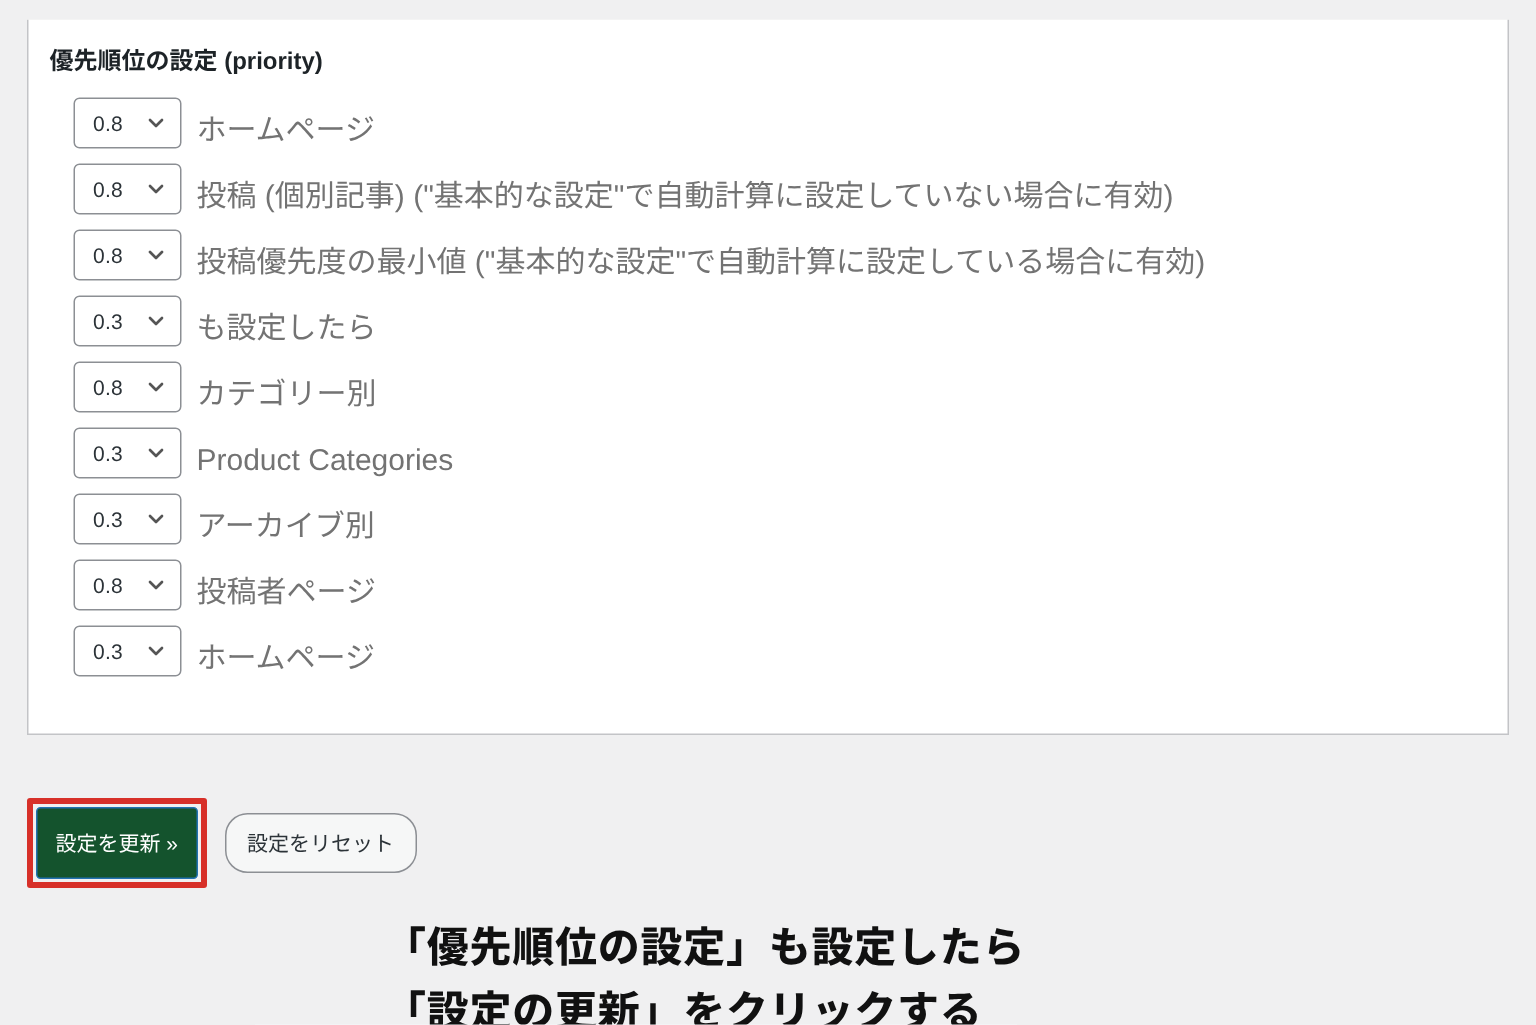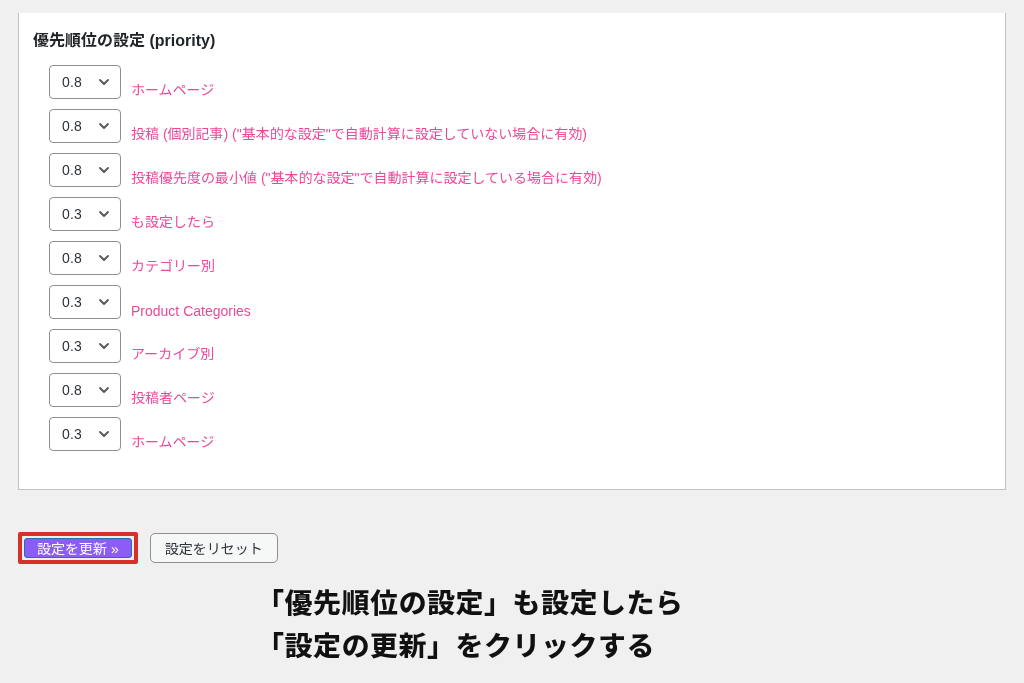--- a/index.html
+++ b/index.html
@@ -59,22 +59,22 @@
     user-select: none;
   }
   .select .val {
     letter-spacing: 0.2px;
   }
   .select .chev {
     display: inline-flex;
   }
   .select svg { display: block; }
   .row-label {
-    font-size: 14px;
-    color: #ec4899;
+    font-size: 20px;
+    color: #737373;
   }
   .below {
     padding: 30px 18px 0 18px;
   }
   .optin {
     display: flex;
     align-items: center;
     gap: 8px;
     font-size: 14px;
     color: #2c3338;
@@ -106,37 +106,37 @@
     gap: 12px;
     padding: 42px 18px 0 18px;
   }
   .highlight-box {
     border: 4px solid #d73029;
     border-radius: 2px;
     padding: 2px;
     display: inline-block;
   }
   .btn-primary {
-    background: #8b5cf6;
+    background: #14532d;
     color: #ffffff;
     border: 1px solid #2271b1;
     border-radius: 3px;
-    height: 20px;
+    height: 48px;
     padding: 0 12px;
     font-size: 14px;
     display: inline-flex;
     align-items: center;
     cursor: pointer;
   }
   .btn-secondary {
     background: #f6f7f7;
     color: #2c3338;
     border: 1px solid #8c8f94;
-    border-radius: 5px;
-    height: 30px;
+    border-radius: 15px;
+    height: 40px;
     padding: 0 14px;
     font-size: 14px;
     display: inline-flex;
     align-items: center;
     cursor: pointer;
   }
   .annotation {
     padding: 18px 0 0 256px;
     font-size: 28px;
     font-weight: 800;

